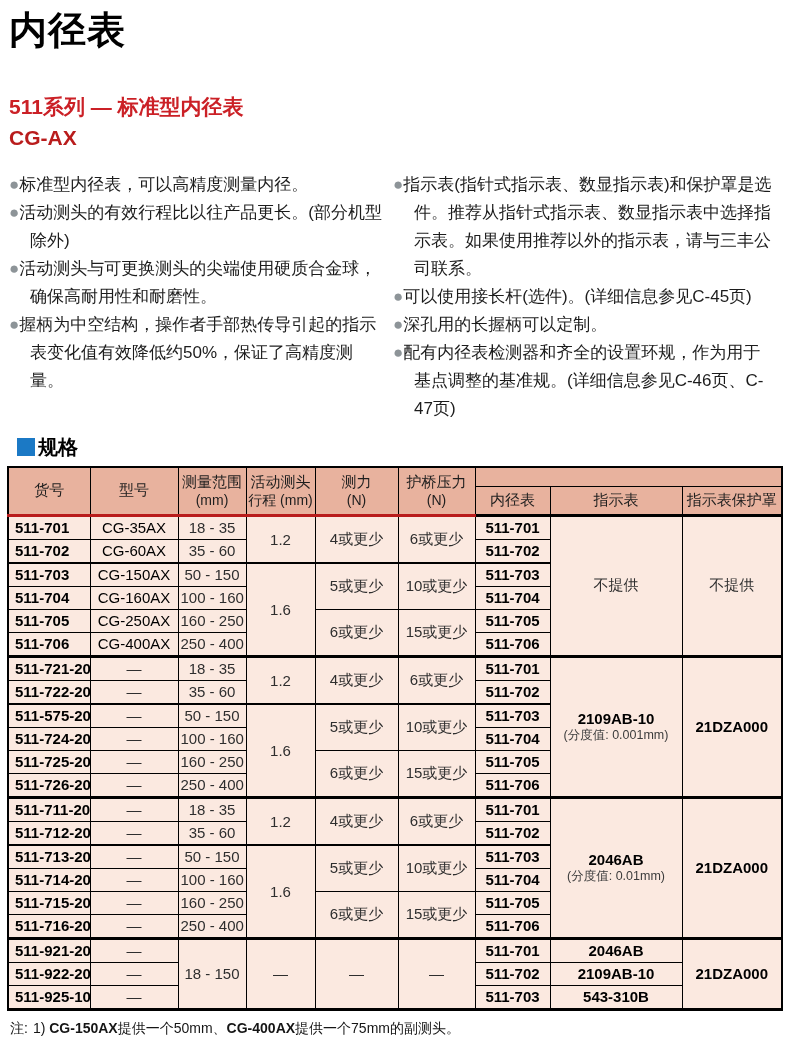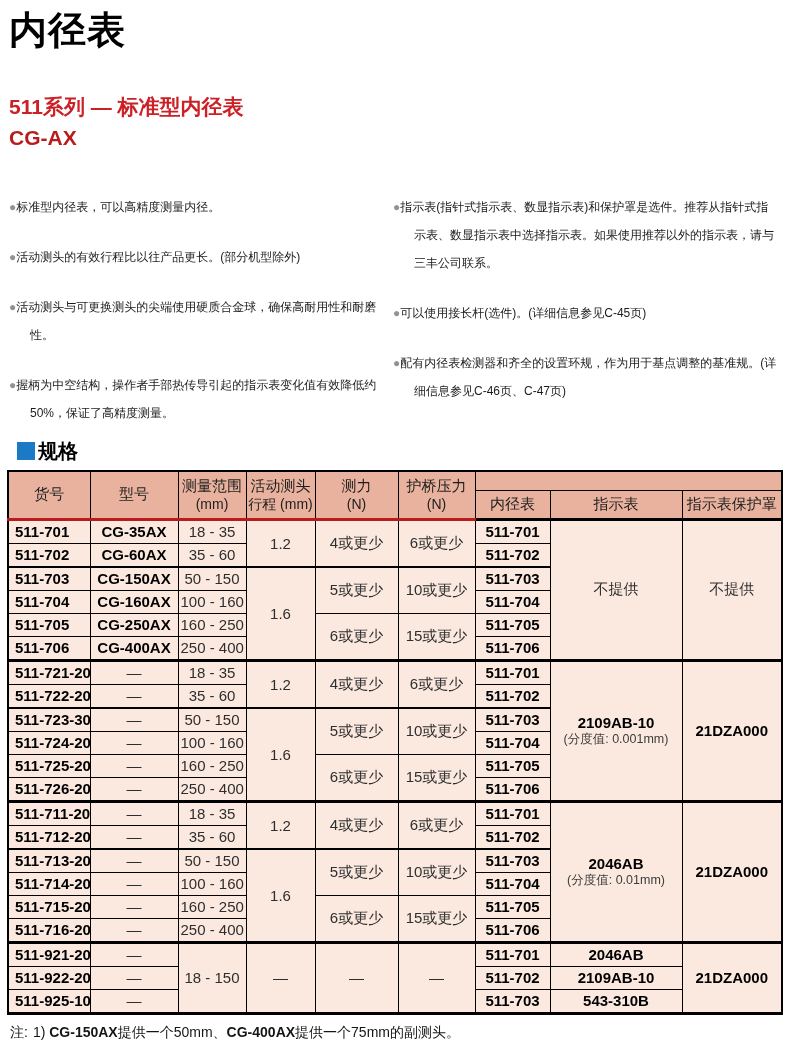--- a/index.html
+++ b/index.html
@@ -9,22 +9,22 @@
     font-family:"Liberation Sans","DejaVu Sans",sans-serif;color:#000;
   }
   .title{font-size:38px;font-weight:700;line-height:1.2;margin:0 0 0 2px;letter-spacing:1px;}
   .subtitle{font-size:17px;margin:5px 0 0 2px;color:#111;}
   .series{font-size:21px;font-weight:700;margin:39px 0 0 2px;color:#cb2026;}
   .model{font-size:21px;font-weight:700;margin:5px 0 0 2px;color:#b91c1c;}
   .features{display:flex;margin:21px 0 0 2px;}
   .features .fcol{width:50%;list-style:none;margin:0;padding:0;box-sizing:border-box;}
   .features .fcol.left{padding-right:10px;}
   .features li{
-    font-size:12px;line-height:28px;color:#1c1c1c;
-    padding-left:21px;text-indent:-21px;margin-top:22px;
+    font-size:17px;line-height:28px;color:#1c1c1c;
+    padding-left:21px;text-indent:-21px;
   }
   .features .blt{color:#8d9498;}
   .spec-head{margin:11px 0 0 10px;font-size:20px;font-weight:700;display:flex;align-items:center;}
   .bluesq{display:inline-block;width:18px;height:18px;background:#1b79c5;margin-right:3px;}
   table.spec{
     border-collapse:collapse;table-layout:fixed;width:775px;margin-top:5px;
     border:2px solid #000;border-bottom:3px solid #000;
   }
   table.spec th,table.spec td{border:1px solid #000;overflow:hidden;}
   table.spec thead th{
@@ -34,21 +34,21 @@
   table.spec thead th .l2{font-size:14px;line-height:1.15;display:block;}
   table.spec thead th .l1{line-height:1.25;display:block;}
   table.spec thead th.band{height:16px;}
   table.spec thead tr.hlabels th{height:25px;border-bottom:3px solid #000;}
   table.spec thead th.lh{border-bottom:3px solid #b91c1c;}
   table.spec tbody td{
     background:#fbe9e0;height:22px;font-size:15px;text-align:center;
     color:#2e2e2e;padding:0 2px;white-space:nowrap;vertical-align:middle;
   }
   table.spec td.code{font-weight:700;text-align:left;padding-left:6px;color:#000;}
-  table.spec td.model{font-weight:700;color:#000;}
+  table.spec td.model{font-weight:400;color:#000;}
   table.spec td.rcode{font-weight:700;color:#000;}
   table.spec td.dial{font-weight:700;color:#000;white-space:normal;}
   .dial-code{line-height:1.2;font-size:15px;}
   .dial-sub{font-weight:400;font-size:12.5px;color:#3c3c3c;line-height:1.15;}
   table.spec tr.gstart td{border-top:3px solid #000;}
   table.spec tr.sub td{border-top:2px solid #000;}
   .notes{display:flex;margin:8px 0 0 3px;font-size:14px;color:#151515;line-height:19px;}
   .notes .nlabel{flex:0 0 auto;margin-right:5px;}
   .notes b{font-weight:700;}
 </style>
@@ -63,20 +63,21 @@
   <div class="features">
     <ul class="fcol left" id="feat-left">
         <li><span class="blt">●</span>标准型内径表，可以高精度测量内径。</li>
         <li><span class="blt">●</span>活动测头的有效行程比以往产品更长。(部分机型除外)</li>
         <li><span class="blt">●</span>活动测头与可更换测头的尖端使用硬质合金球，确保高耐用性和耐磨性。</li>
         <li><span class="blt">●</span>握柄为中空结构，操作者手部热传导引起的指示表变化值有效降低约50%，保证了高精度测量。</li>
       </ul>
     <ul class="fcol right" id="feat-right">
         <li><span class="blt">●</span>指示表(指针式指示表、数显指示表)和保护罩是选件。推荐从指针式指示表、数显指示表中选择指示表。如果使用推荐以外的指示表，请与三丰公司联系。</li>
         <li><span class="blt">●</span>可以使用接长杆(选件)。(详细信息参见C-45页)</li>
+        <li><span class="blt">●</span>深孔用的长握柄可以定制。</li>
         <li><span class="blt">●</span>配有内径表检测器和齐全的设置环规，作为用于基点调整的基准规。(详细信息参见C-46页、C-47页)</li>
       </ul>
   </div>
 
   <div class="spec-head">
     <span class="bluesq"></span>
     <span>规格</span>
   </div>
 
   <table class="spec" id="spec-table">
@@ -184,21 +185,21 @@
           </td>
           <td rowspan="6" class="dial">21DZA000</td>
         </tr>
         <tr>
           <td class="code">511-722-20</td>
           <td class="val">—</td>
           <td class="val">35 - 60</td>
           <td class="rcode">511-702</td>
         </tr>
         <tr class="sub">
-          <td class="code">511-723-30</td>
+          <td class="code">511-575-20</td>
           <td class="val">—</td>
           <td class="val">50 - 150</td>
           <td rowspan="4" class="val">1.6</td>
           <td rowspan="2" class="val">5或更少</td>
           <td rowspan="2" class="val">10或更少</td>
           <td class="rcode">511-703</td>
         </tr>
         <tr>
           <td class="code">511-724-20</td>
           <td class="val">—</td>

